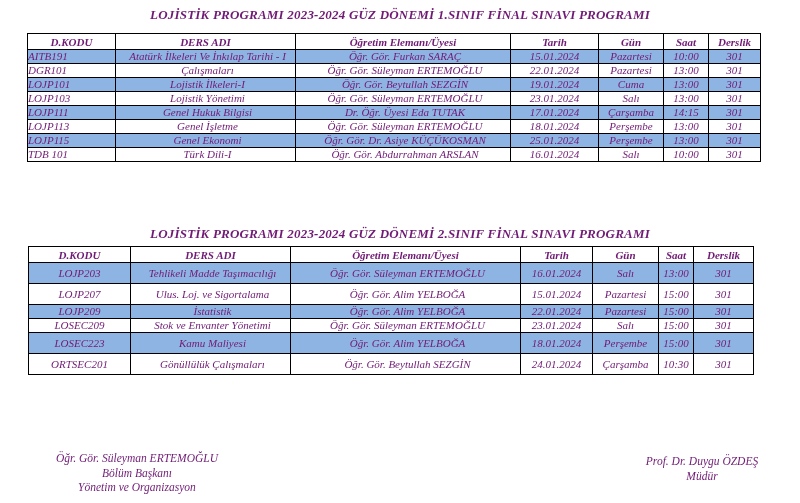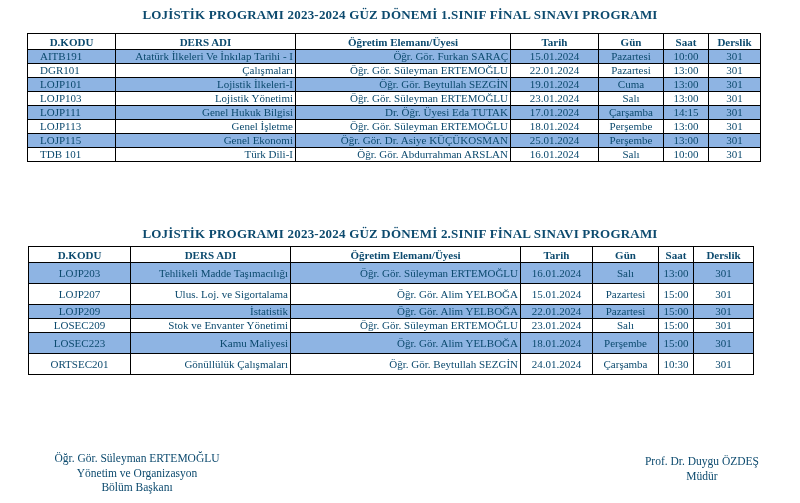--- a/index.html
+++ b/index.html
@@ -1,23 +1,24 @@
 <!DOCTYPE html>
 <html style="--hl: #8EB4E3;"><head>
 <meta charset="utf-8">
 <style>
   html, body { margin: 0; padding: 0; background: #ffffff; }
   .page {
     position: relative;
     width: 800px;
     height: 503px;
     background: #ffffff;
-    color: #0c4a6e;
+    color: #701a75;
     font-family: "Liberation Serif", serif;
     overflow: hidden;
+    font-style: italic;
   }
   .doc-title {
     position: absolute;
     left: 0;
     width: 100%;
     text-align: center;
     font-weight: bold;
     font-size: 13px;
     letter-spacing: 0.2px;
   }
@@ -50,22 +51,22 @@
     line-height: 1.1;
     height: 13px;
   }
   #table2 td { height: 20px; }
   #table2 tbody tr:nth-child(3) td,
   #table2 tbody tr:nth-child(4) td,
   #table2 tbody tr:nth-child(7) td { height: 13px; }
 
   tbody tr:nth-child(odd) td { background: var(--hl, #8EB4E3); }
 
-  td.col-course, td.col-instructor { text-align: right; padding-left: 6px; margin-left: 32px; }
-  #table1 td.col-code { text-align: left; padding-left: 12px; }
+  td.col-course, td.col-instructor { text-align: center; padding-left: 6px; margin-left: 32px; }
+  #table1 td.col-code { text-align: left; padding-left: 0; }
 
   .sig {
     position: absolute;
     text-align: center;
     font-size: 11.5px;
     line-height: 14.5px;
   }
   .sig-left  { top: 451px; left: 34px;  width: 206px; }
   .sig-right { top: 454px; left: 599px; width: 206px; }
 </style>
@@ -249,22 +250,22 @@
           <td class="col-date">24.01.2024</td>
           <td class="col-day">Çarşamba</td>
           <td class="col-time">10:30</td>
           <td class="col-room">301</td>
         </tr>
       </tbody>
   </table>
 
   <div class="sig sig-left">
     <div>Öğr. Gör. Süleyman ERTEMOĞLU</div>
+    <div>Bölüm Başkanı</div>
     <div>Yönetim ve Organizasyon</div>
-    <div>Bölüm Başkanı</div>
   </div>
 
   <div class="sig sig-right">
     <div>Prof. Dr. Duygu ÖZDEŞ</div>
     <div>Müdür</div>
   </div>
 
 </div>
 
 </body></html>

